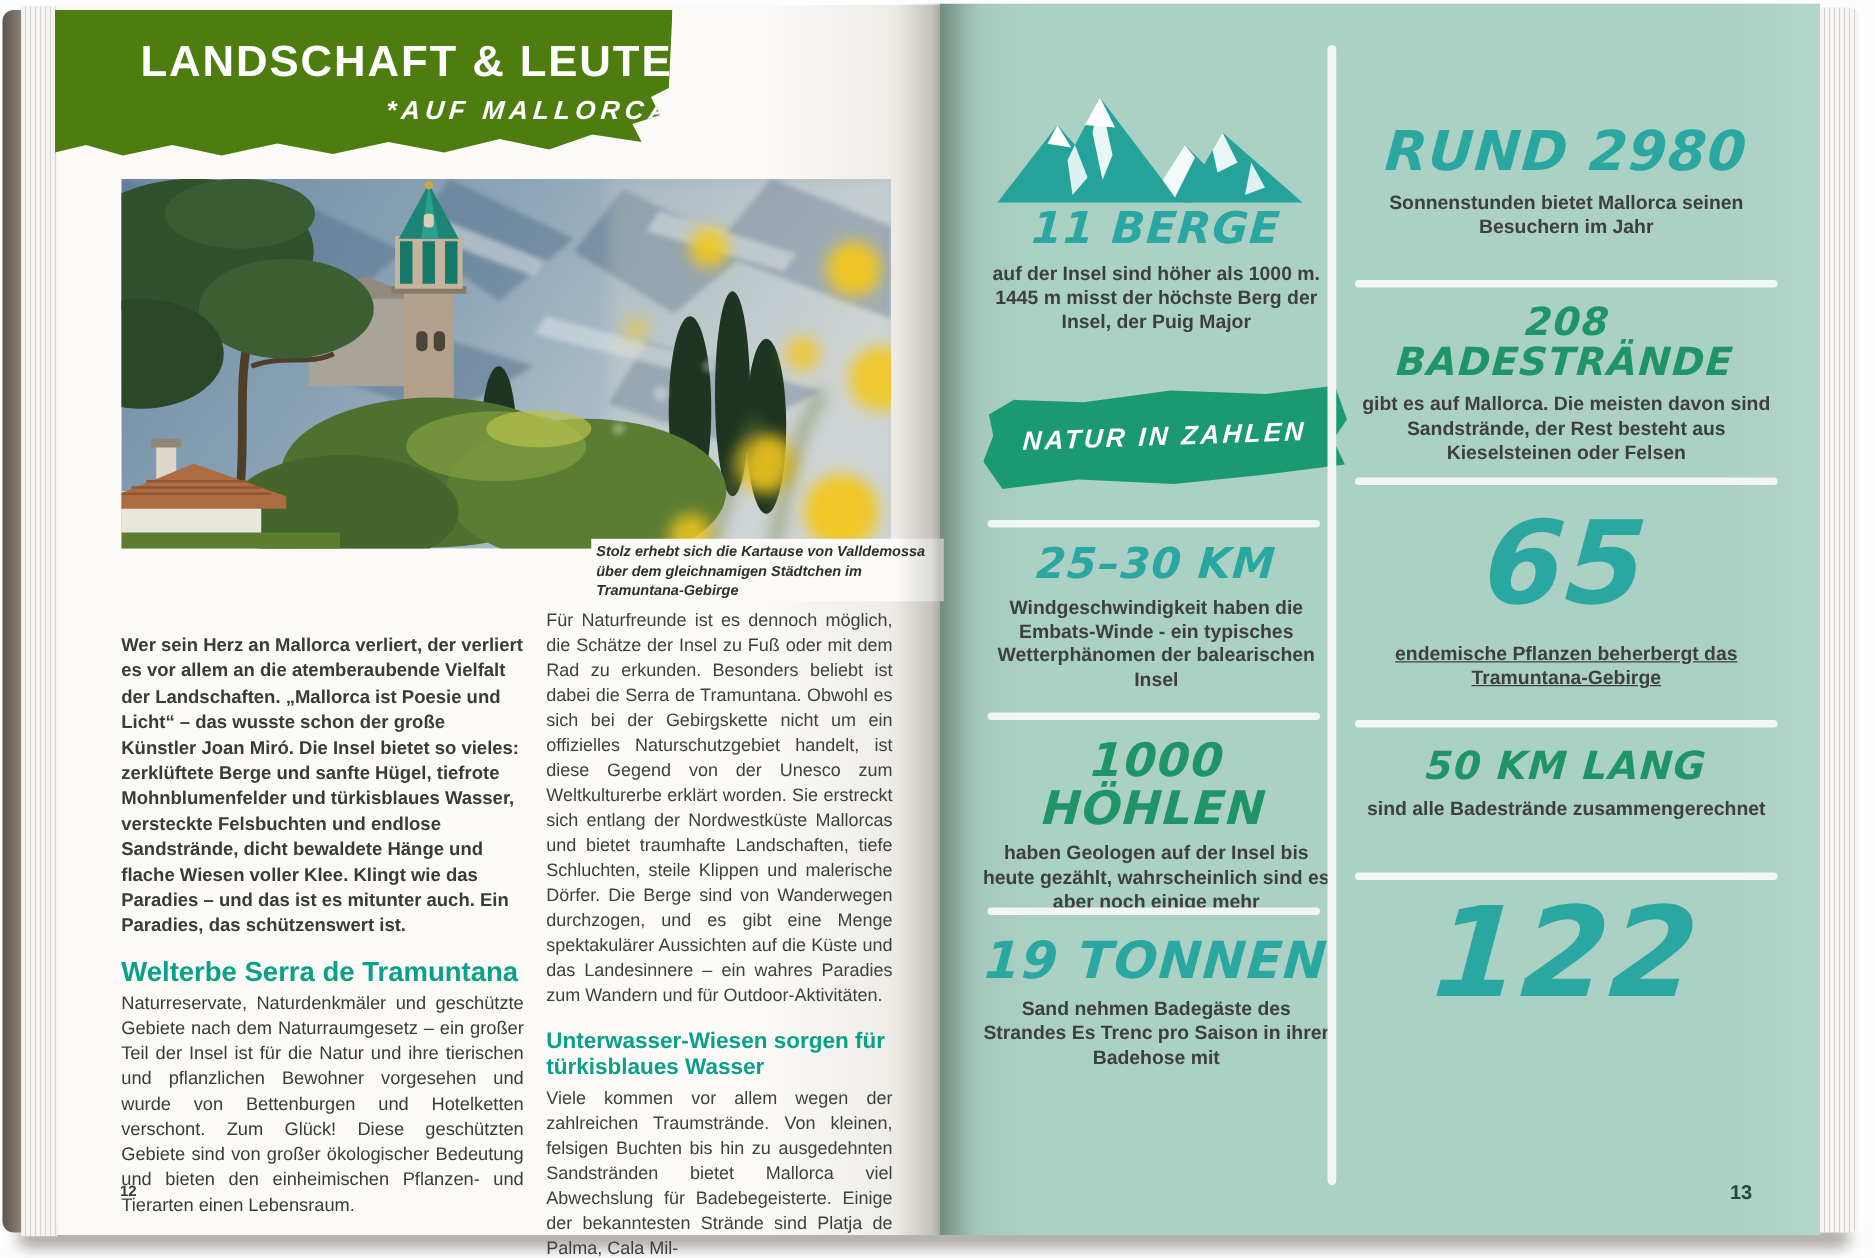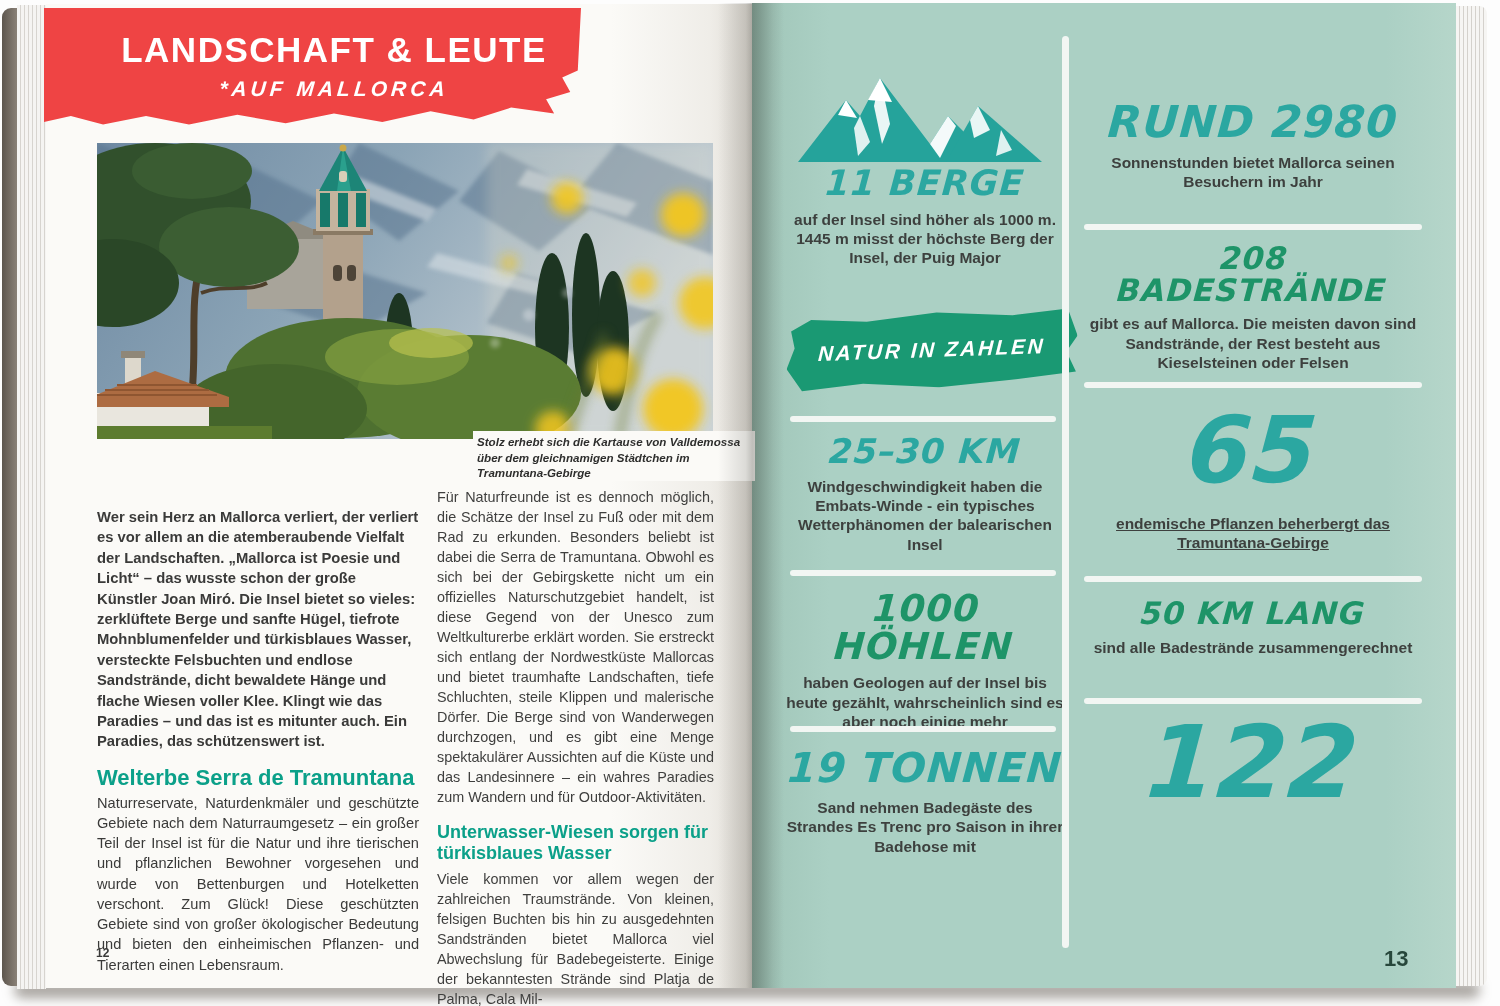--- a/index.html
+++ b/index.html
@@ -11,37 +11,37 @@
   .spine-left{position:absolute;left:2px;top:8px;height:978px;width:15px;background:linear-gradient(90deg,#5d564e,#8a8177);border-radius:9px 0 0 9px;}
   .stack-left{position:absolute;left:17px;top:5px;height:984px;width:29px;background:repeating-linear-gradient(90deg,#f5f4f2 0 3px,#d7d4cf 3px 4px);}
   .stack-right{position:absolute;left:1456px;top:6px;height:980px;width:31px;background:repeating-linear-gradient(90deg,#f6f5f3 0 3px,#d4d1cc 3px 4px);border-radius:0 8px 8px 0;}
   .page-left{position:absolute;left:46px;top:4px;width:706px;height:984px;
     background:linear-gradient(90deg,#fbfaf7 0 80%,#efede8 94%,#ddd9d2 100%);}
   .page-right{position:absolute;left:752px;top:3px;width:704px;height:985px;
     background:linear-gradient(90deg,#8db1a4 0,#a3c8bb 3%,#abd0c4 11%,#abd0c4 90%,#b6d6ca 100%);}
   .gutter{position:absolute;left:718px;top:3px;width:66px;height:985px;pointer-events:none;
     background:linear-gradient(90deg,rgba(0,0,0,0) 0%,rgba(55,55,48,.16) 42%,rgba(55,55,48,.30) 52%,rgba(0,0,0,0) 100%);}
   
-  .banner{position:absolute;left:44px;top:8px;width:494px;height:120px;background:#ef4444;color:#fff;text-align:center;
-    clip-path:polygon(0 0,100% 0,99.4% 52%,96.5% 58%,98% 70%,93.5% 76%,95% 88%,87% 83%,80% 93%,72% 86%,63% 95%,54% 88%,45% 96%,36% 89%,27% 97%,19% 90%,11% 97%,5% 90%,0 95%);padding-left:43px;}
+  .banner{position:absolute;left:44px;top:8px;width:494px;height:120px;background:#4d7c0f;color:#fff;text-align:right;
+    clip-path:polygon(0 0,100% 0,99.4% 52%,96.5% 58%,98% 70%,93.5% 76%,95% 88%,87% 83%,80% 93%,72% 86%,63% 95%,54% 88%,45% 96%,36% 89%,27% 97%,19% 90%,11% 97%,5% 90%,0 95%);}
   .banner .t1{margin-top:22px;font-size:35px;font-weight:bold;letter-spacing:1.5px;}
   .banner .t2{margin-top:7px;font-size:21px;font-weight:bold;font-style:italic;letter-spacing:4px;transform:skewX(-5deg);}
   
   .photo{position:absolute;left:97px;top:143px;width:616px;height:296px;overflow:hidden;}
   .photo svg{display:block;width:100%;height:100%;}
   .caption{position:absolute;left:437px;top:431px;width:278px;background:#fbfaf7;padding:3px 0 0 4px;
     font-size:11.6px;line-height:1.35;font-weight:bold;font-style:italic;color:#2e2e2d;margin-left:36px;}
   
   .colA{position:absolute;left:97px;top:487px;width:322px;color:#3a3a39;margin-top:20px;}
   .colB{position:absolute;left:437px;top:487px;width:277px;color:#3f3f3e;}
   .intro{font-size:14.8px;line-height:20.4px;font-weight:bold;margin:0;}
   .teal-head{font-size:22px;line-height:21px;font-weight:bold;color:#0ba089;margin:15px 0 5px;}
   .bodytxt{font-size:14.6px;line-height:20.2px;margin:0;text-align:justify;}
   .pnum-left{position:absolute;left:96px;top:946px;font-size:12px;font-weight:bold;color:#3a3a39;}
-  .pnum-right{position:absolute;left:1384px;top:946px;font-size:22px;font-weight:bold;color:#27473b;}
+  .pnum-right{position:absolute;left:1384px;top:946px;font-size:16px;font-weight:bold;color:#27473b;}
   
   .vline{position:absolute;left:1062px;top:36px;width:7px;height:912px;background:#f2f6f3;border-radius:4px;}
   .hline{position:absolute;height:6px;background:#f2f6f3;border-radius:3px;}
   .badge{position:absolute;left:786px;top:311px;width:292px;height:78px;background:#1a9973;transform:rotate(-2deg);
     display:flex;align-items:center;justify-content:center;
     clip-path:polygon(2% 20%,9% 6%,28% 11%,52% 2%,78% 9%,97% 3%,100% 38%,96% 58%,99% 84%,76% 92%,52% 98%,26% 90%,5% 97%,0 68%,3% 42%);}
   .badge span{color:#fff;font-size:21px;font-weight:bold;font-style:italic;letter-spacing:2.5px;transform:skewX(-5deg);}
   .stat{position:absolute;text-align:center;}
   .stat .v{font-family:"DejaVu Sans",sans-serif;font-weight:bold;font-style:italic;letter-spacing:1px;transform:skewX(-4deg);line-height:1.02;}
   .stat .v.teal{color:#2ba7a1;}

